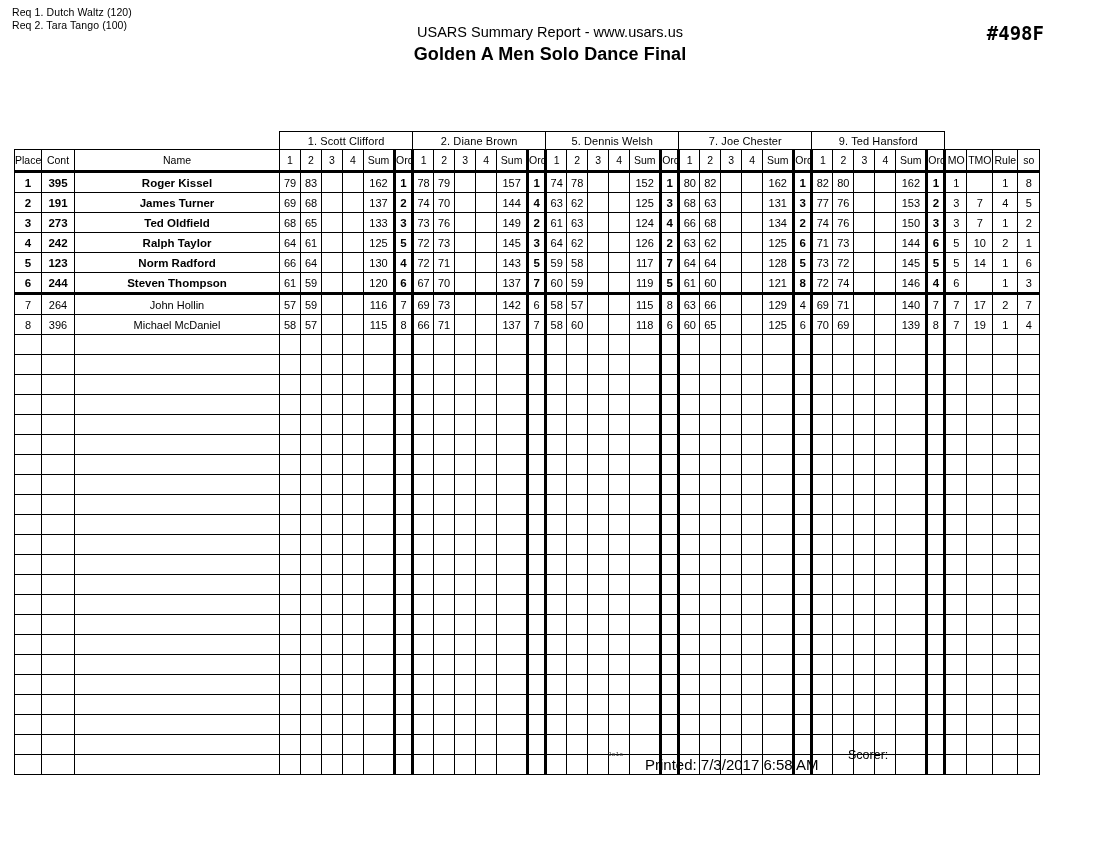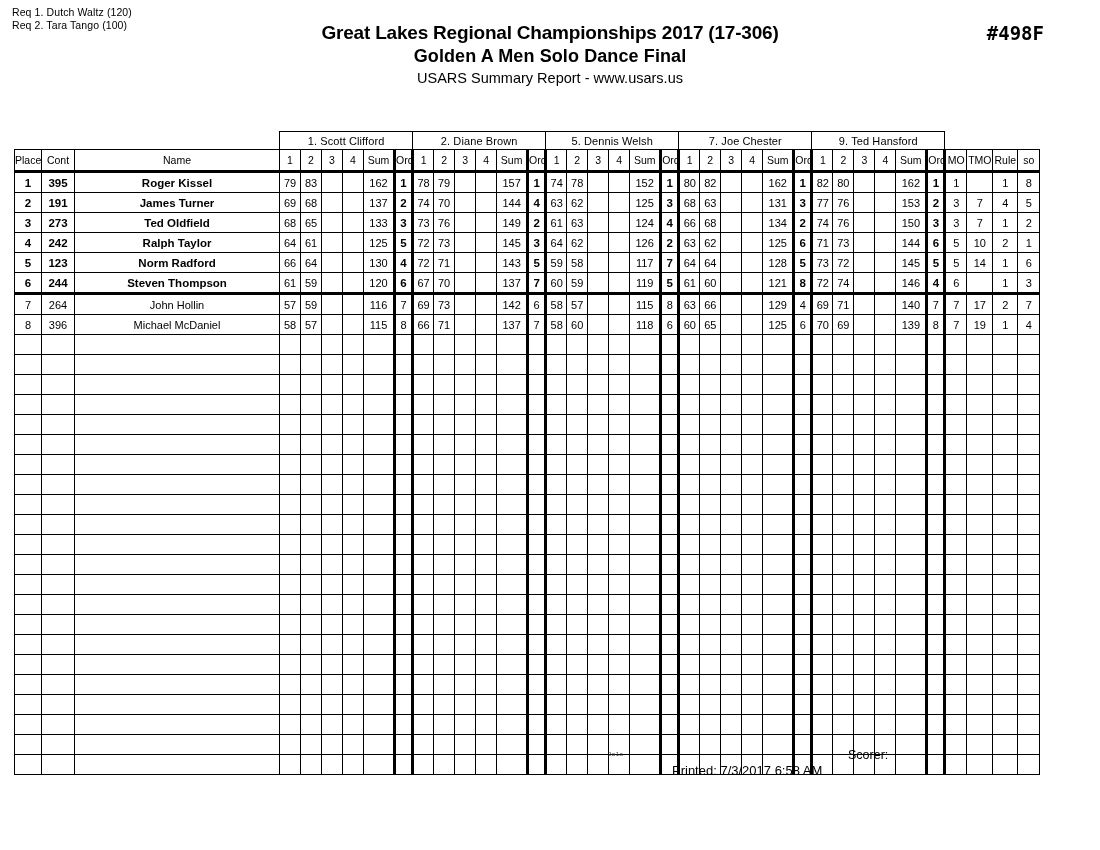--- a/index.html
+++ b/index.html
@@ -150,47 +150,45 @@
     position: absolute;
     left: 608px;
     top: 3px;
     font-size: 6px;
     color: #333;
     letter-spacing: 0.5px;
   }
   #printed {
     position: absolute;
     left: 645px;
-    top: 15px;
-    font-size: 13px;
+    top: 8px;
+    font-size: 15px;
     white-space: nowrap;
-    margin-left: 27px;
   }
   #scorer {
     position: absolute;
     left: 848px;
     top: 0px;
     font-size: 12.5px;
     white-space: nowrap;
   }
 </style>
 </head>
 <body>
 
 <div id="header-band">
 
   <div id="req-list">
     <div>Req  1.  Dutch Waltz (120)</div>
     <div>Req  2.  Tara Tango (100)</div>
   </div>
 
   <div id="title-stack">
-    <div id="event-title">Great Lakes Regional Championships 2017 (17-306)</div>
+    <div id="report-line">USARS Summary Report - www.usars.us</div>
     <div id="division-title">Golden A Men Solo Dance Final</div>
-    <div id="report-line">USARS Summary Report - www.usars.us</div>
   </div>
 
   <div id="badge">#498F</div>
 </div>
 
 <div id="sheet-wrap">
   <table class="sheet">
     <colgroup id="sheet-cols">
         <col style="width: 27px;">
         <col style="width: 33px;">

